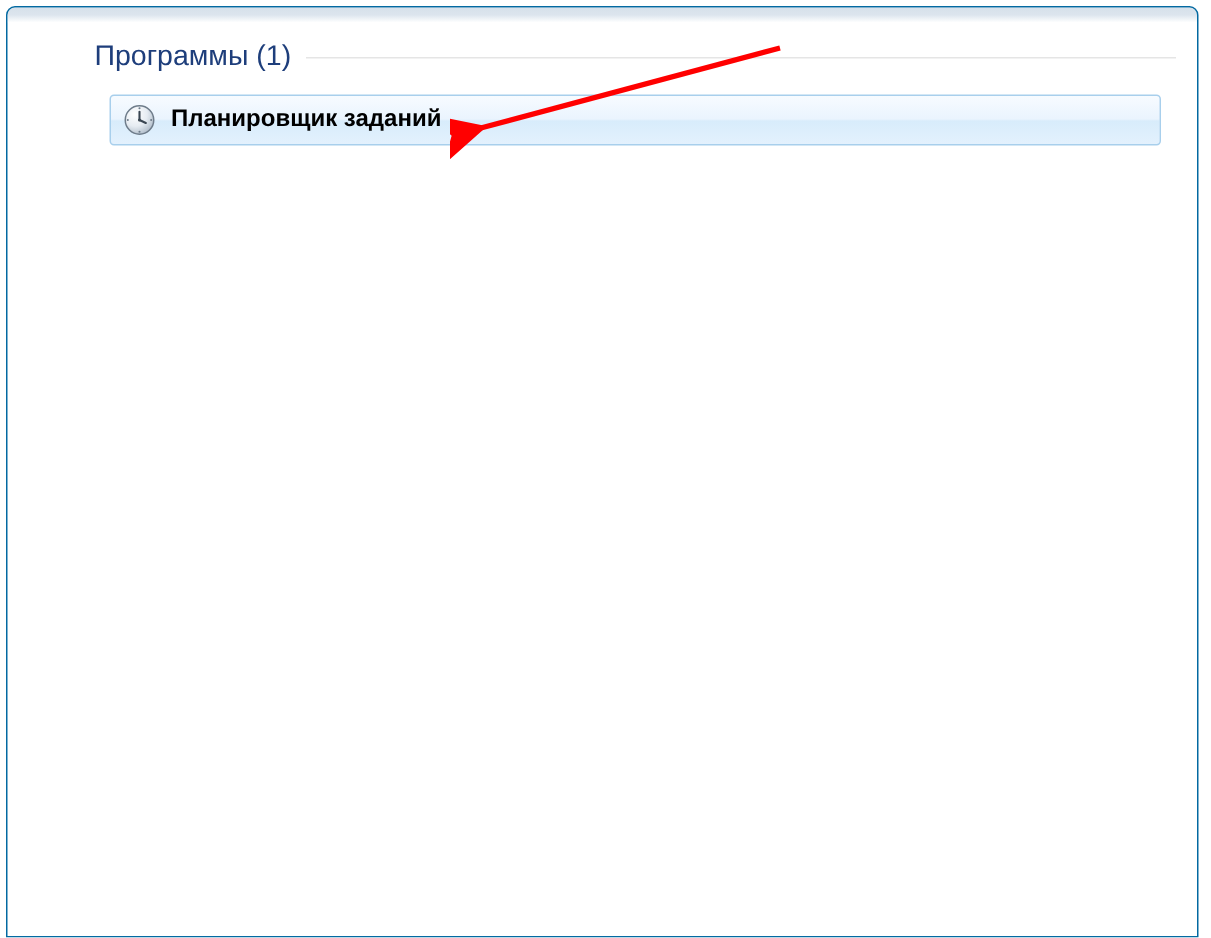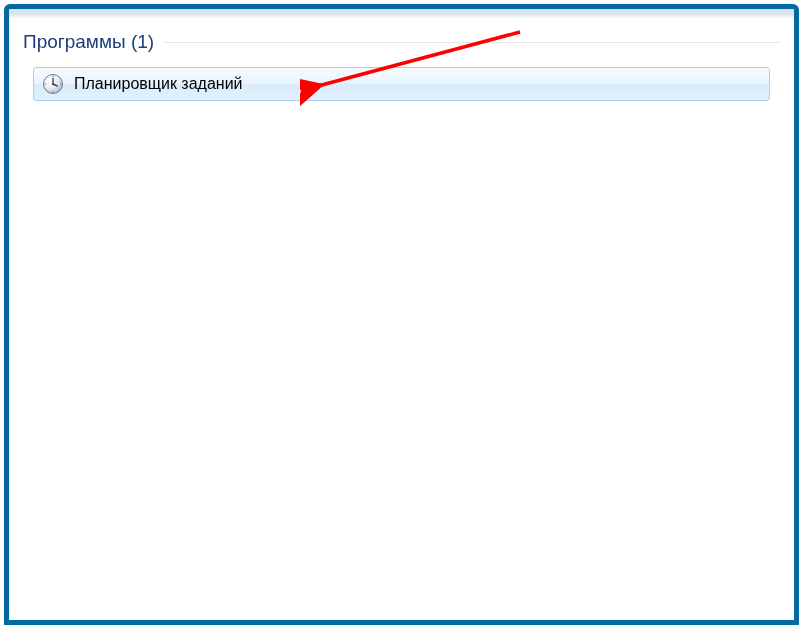--- a/index.html
+++ b/index.html
@@ -10,24 +10,25 @@
       height: 625px;
       overflow: hidden;
       position: relative;
     }
     .window-frame {
       position: absolute;
       top: 4px;
       left: 4px;
       right: 8px;
       bottom: 0;
-      border: 5px solid #0369a1;
+      border: 1px solid #0369a1;
       border-radius: 6px 6px 0 0;
       background: #ffffff;
       overflow: hidden;
+      padding-left: 44px;
     }
     .titlebar-hint {
       position: absolute;
       top: 0; left: 0; right: 0;
       height: 10px;
       background: linear-gradient(to bottom, #8aa7c4 0%, #9cb5ce 50%, #ffffff 100%);
       opacity: 0.35;
     }
     .content {
       padding: 22px 14px 0 14px;
@@ -55,20 +56,21 @@
     .result-item {
       display: flex;
       align-items: center;
       height: 34px;
       border: 1px solid #a8cfec;
       border-radius: 3px;
       background: linear-gradient(to bottom, #f7fbff 0%, #eaf4fe 48%, #d8ecfb 52%, #e3f1fd 100%);
       padding: 0 8px;
       cursor: default;
       user-select: none;
+      font-weight: bold;
     }
     .result-icon {
       width: 22px;
       height: 22px;
       margin-right: 10px;
       flex-shrink: 0;
     }
     .result-label {
       font-size: 16px;
       color: #000;

